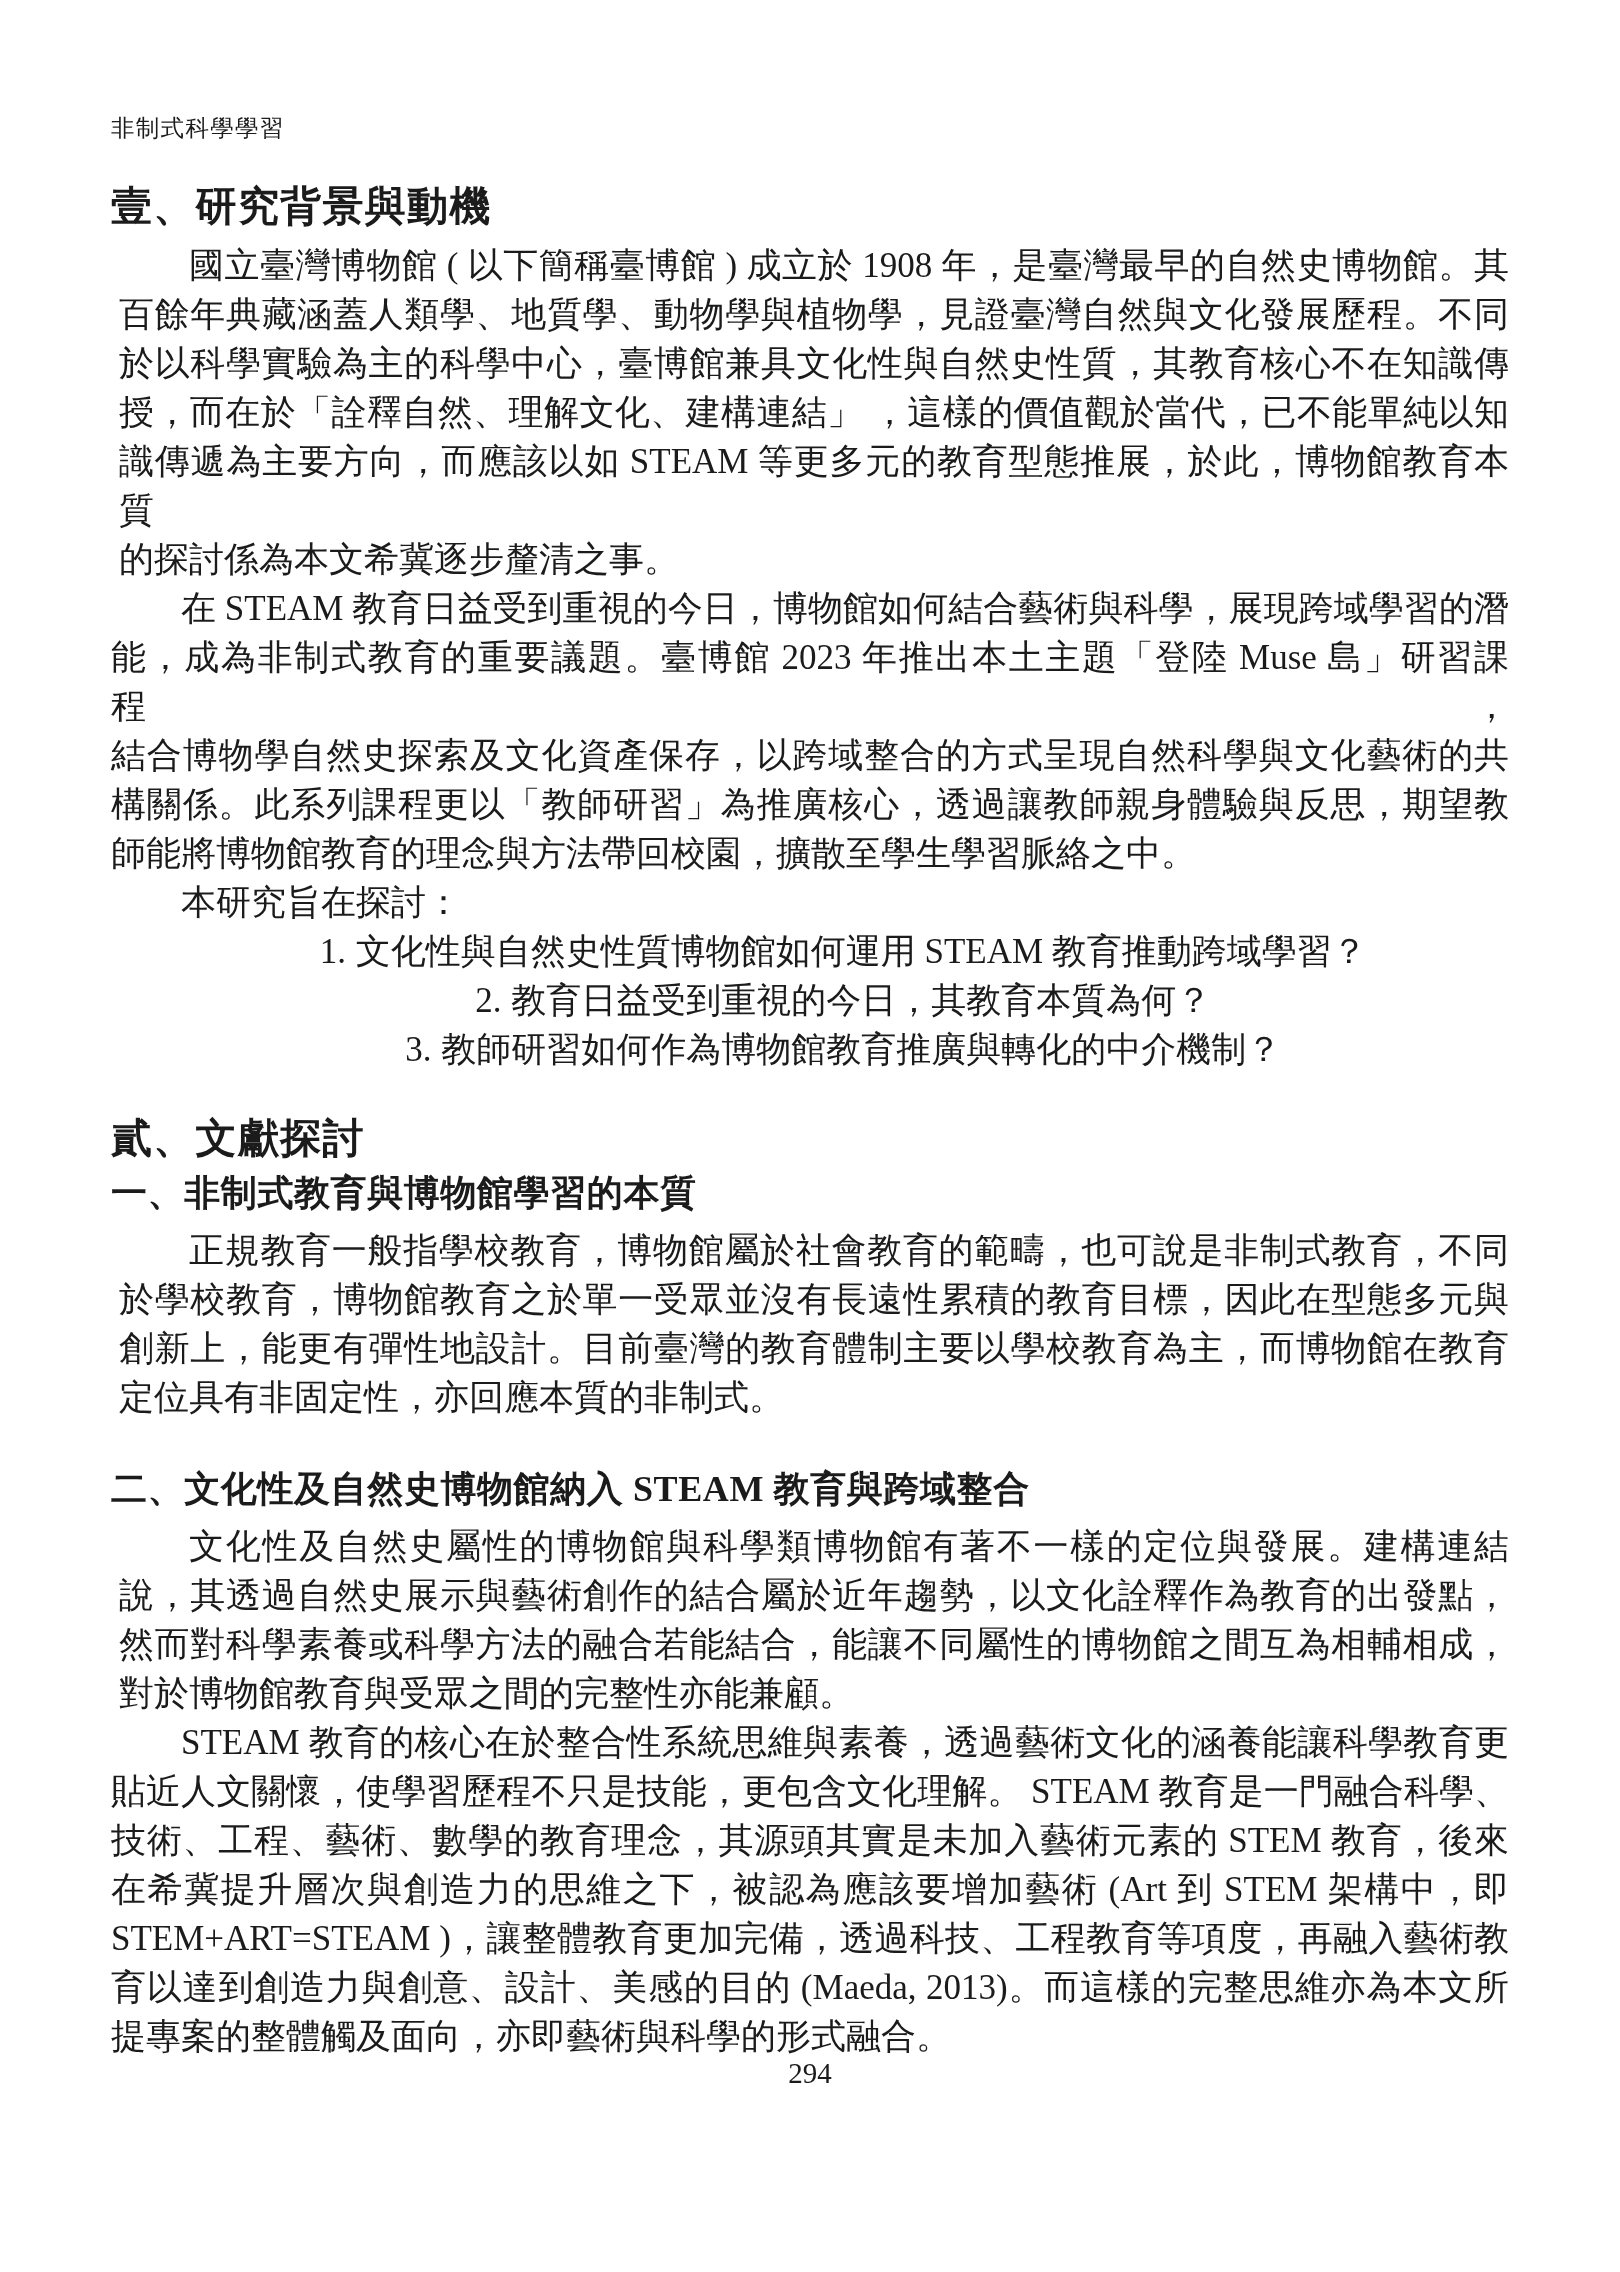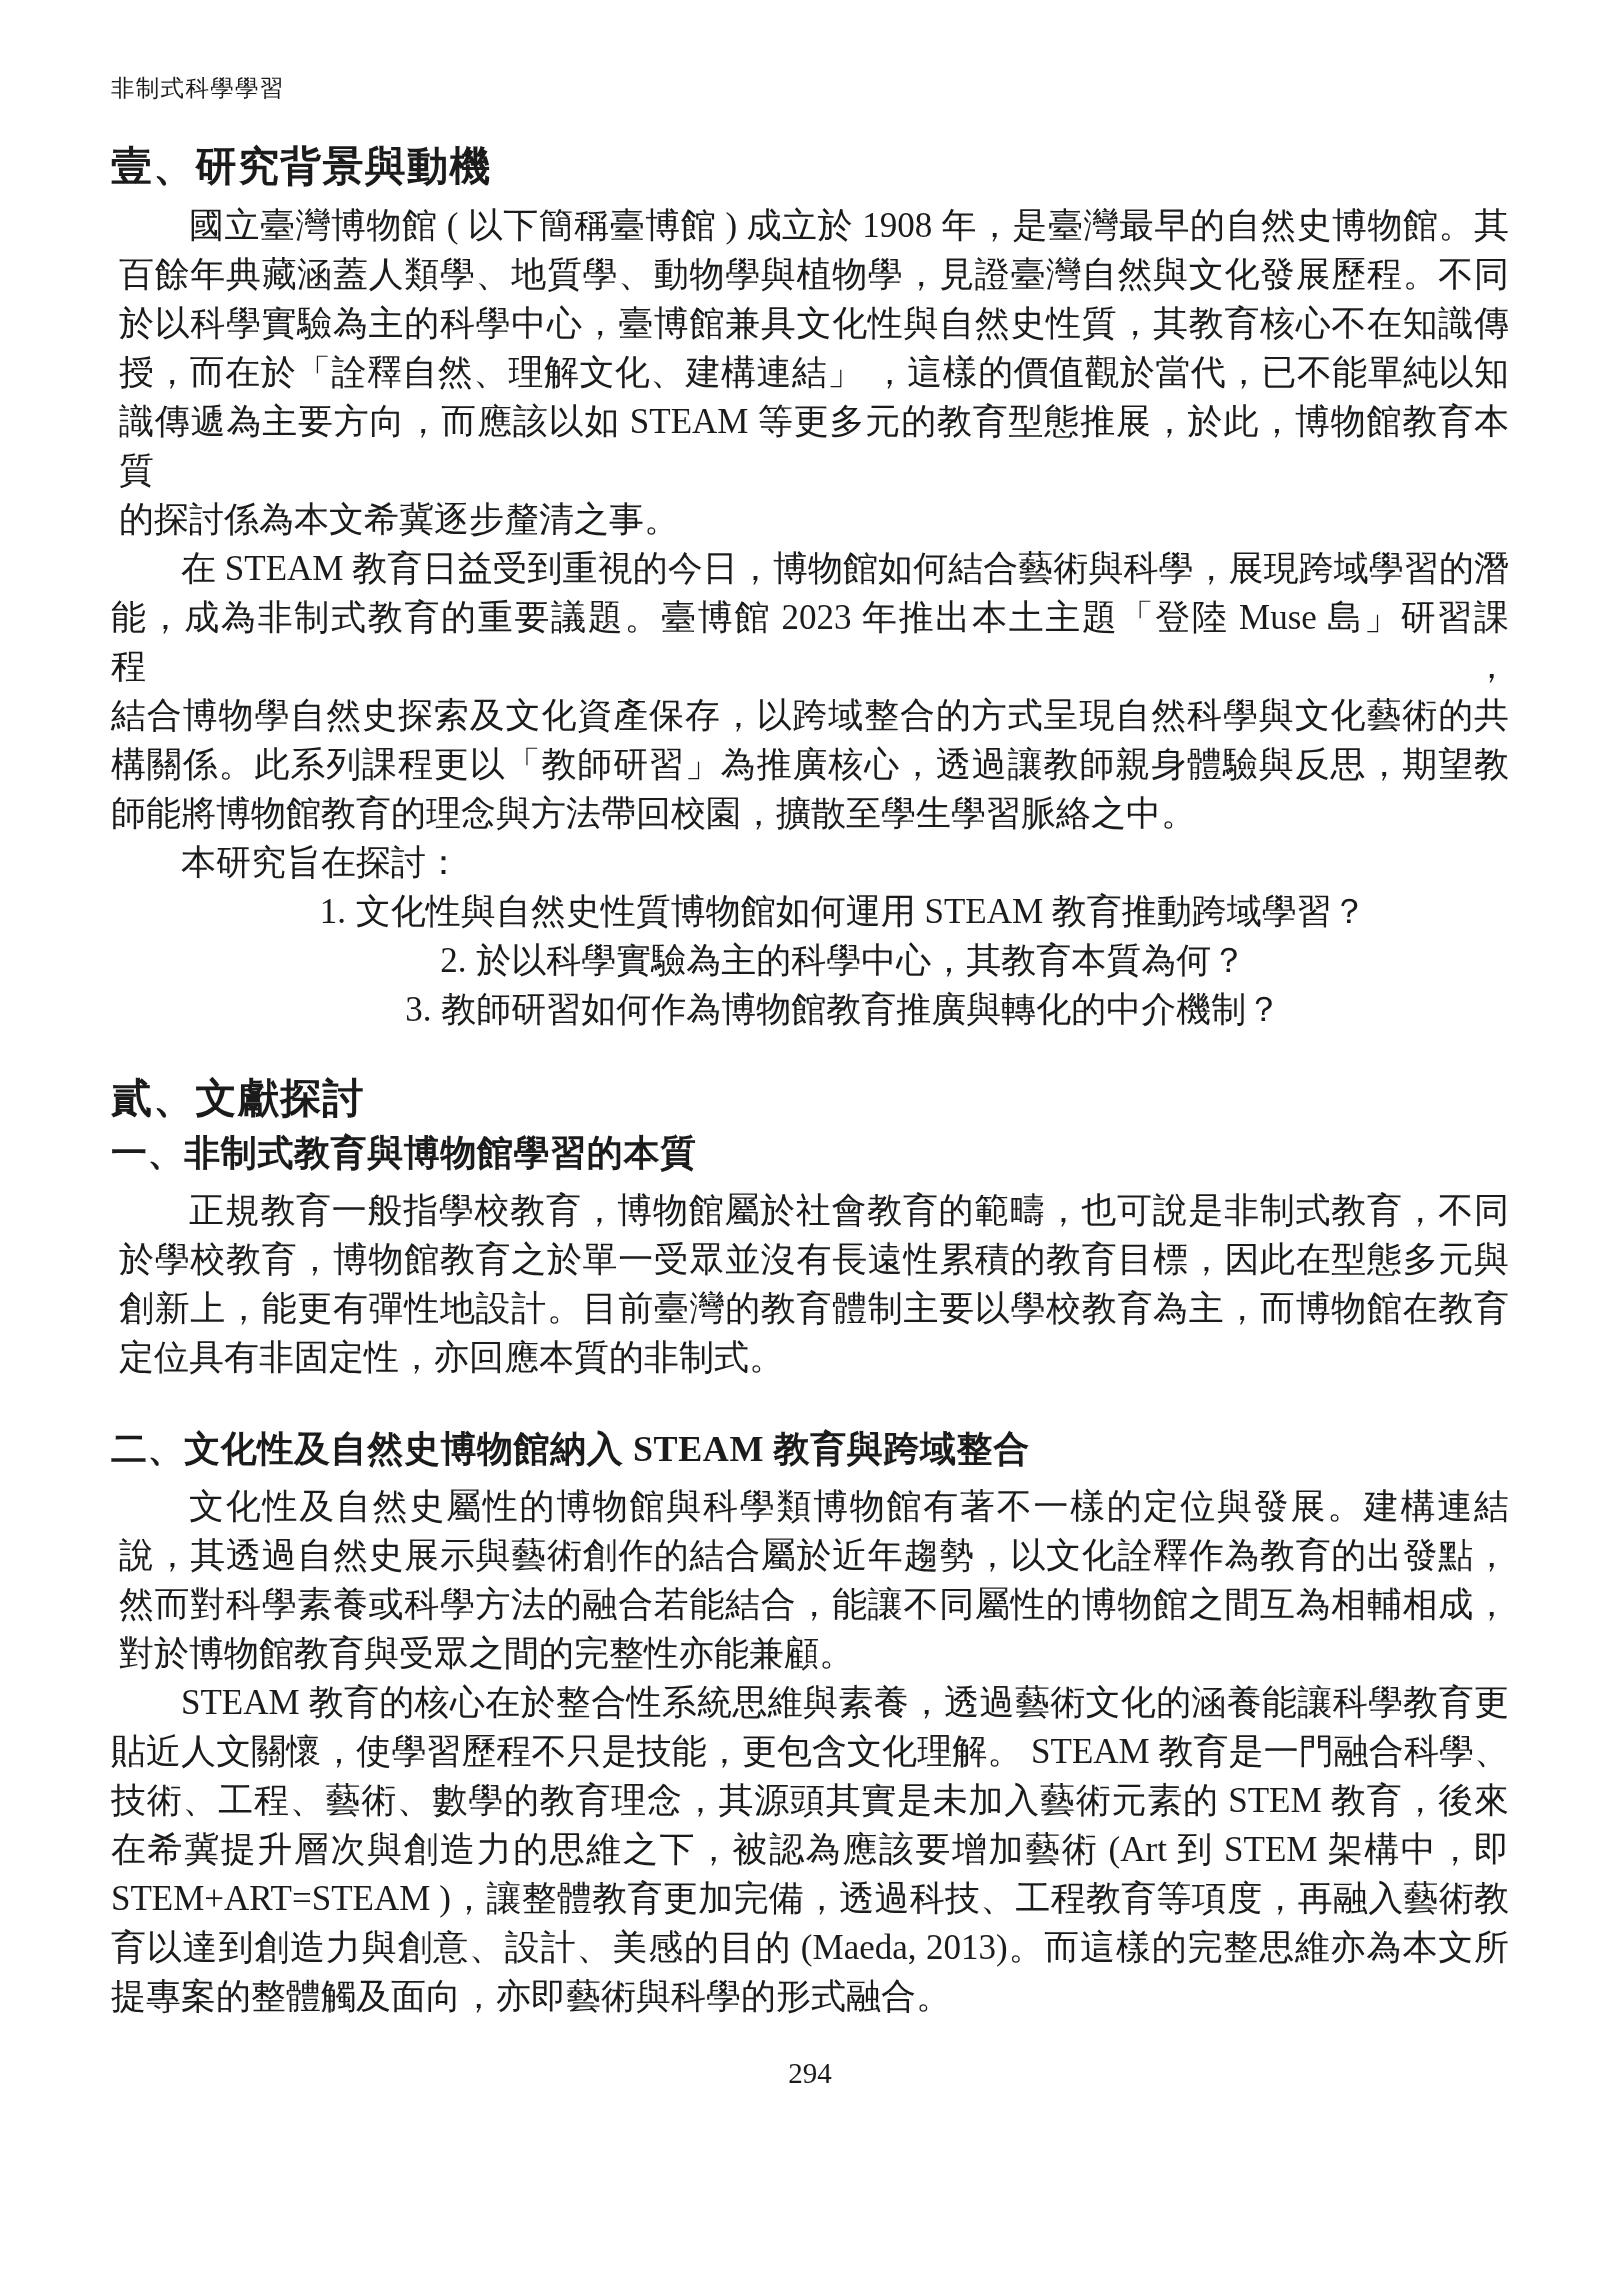--- a/index.html
+++ b/index.html
@@ -8,21 +8,21 @@
     height: 2273px;
     background: #ffffff;
     color: #1b1b1b;
     font-family: "Liberation Serif", "DejaVu Serif", serif;
     overflow: hidden;
   }
   .page {
     box-sizing: border-box;
     width: 1620px;
     height: 2273px;
-    padding: 74px 111px 0 111px;
+    padding: 114px 111px 0 111px;
     position: relative;
   }
   .running-header {
     font-size: 23.5px;
     line-height: 29px;
     letter-spacing: 1.3px;
   }
   .h1 {
     font-size: 41px;
     font-weight: bold;
@@ -100,21 +100,21 @@
 
   <div class="para">
     <div class="line ll ind">本研究旨在探討：</div>
   </div>
 
   <div>
     <div class="list-item">
       <span class="num">1.</span><span>文化性與自然史性質博物館如何運用 STEAM 教育推動跨域學習？</span>
     </div>
     <div class="list-item">
-      <span class="num">2.</span><span>於以科學實驗為主的科學中心，其教育本質為何？</span>
+      <span class="num">2.</span><span>教育日益受到重視的今日，其教育本質為何？</span>
     </div>
     <div class="list-item">
       <span class="num">3.</span><span>教師研習如何作為博物館教育推廣與轉化的中介機制？</span>
     </div>
   </div>
 
   <div class="h1 second">貳、文獻探討</div>
 
   <div class="h2">一、非制式教育與博物館學習的本質</div>
 

